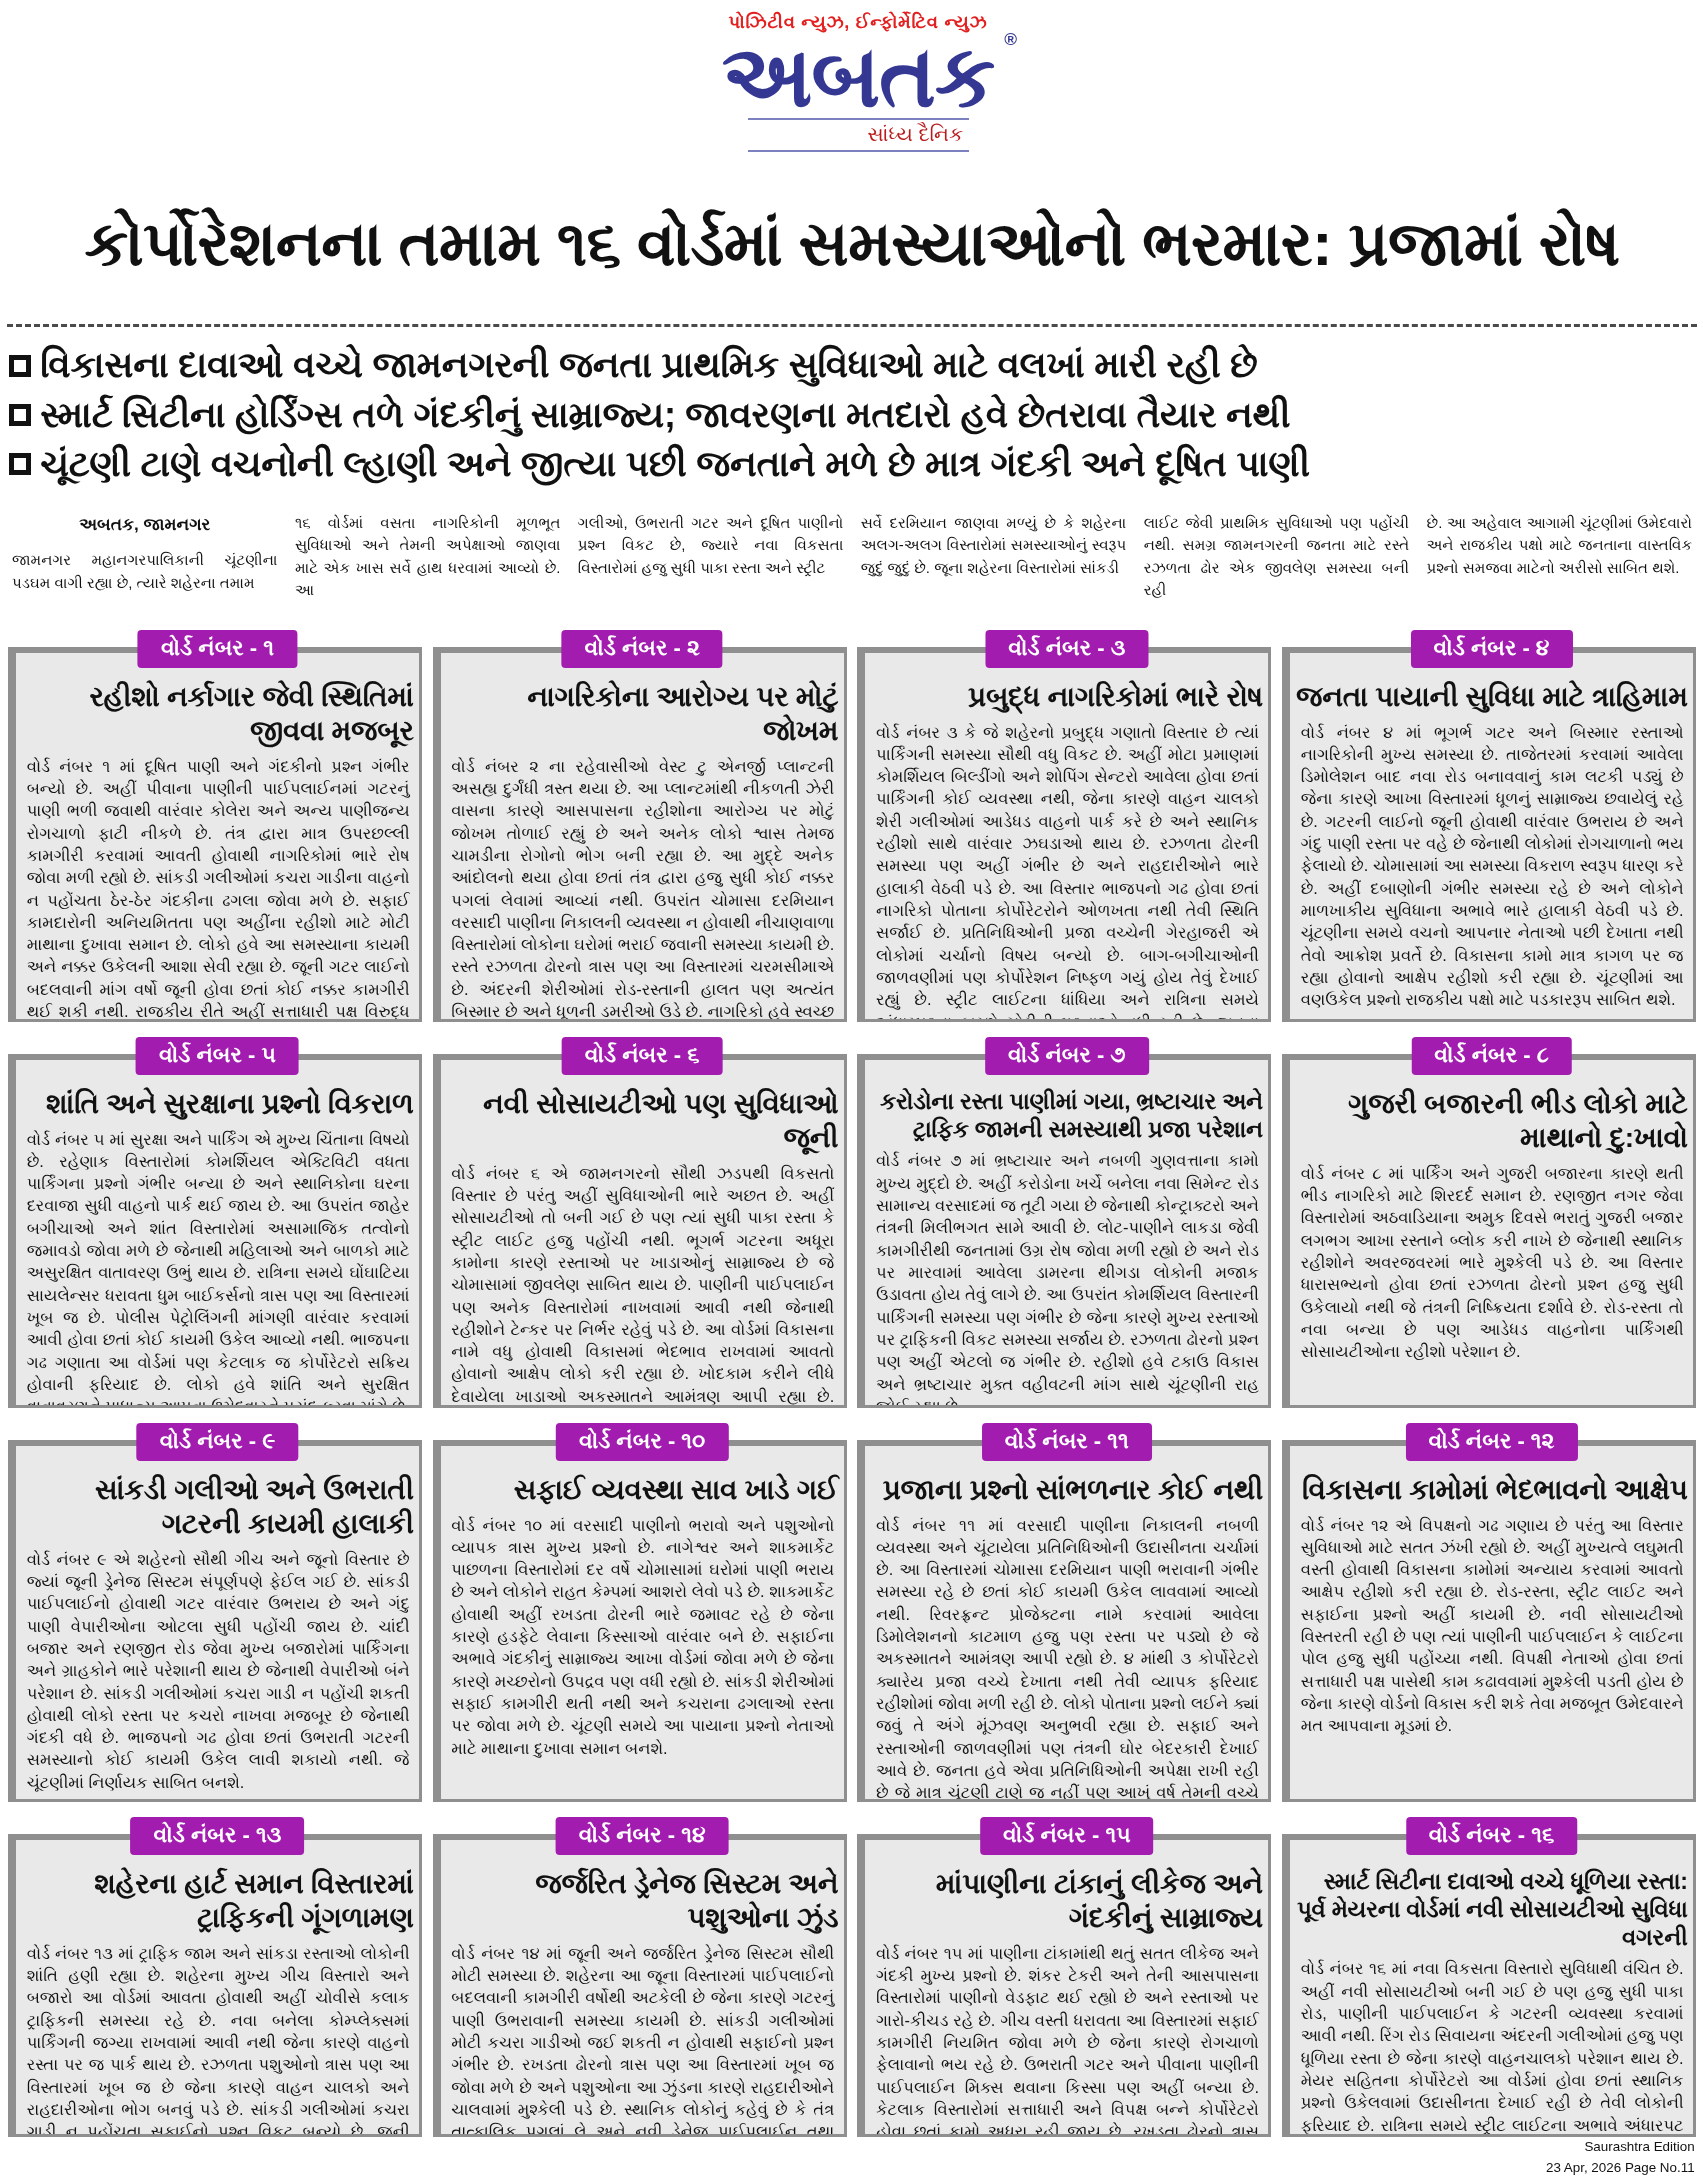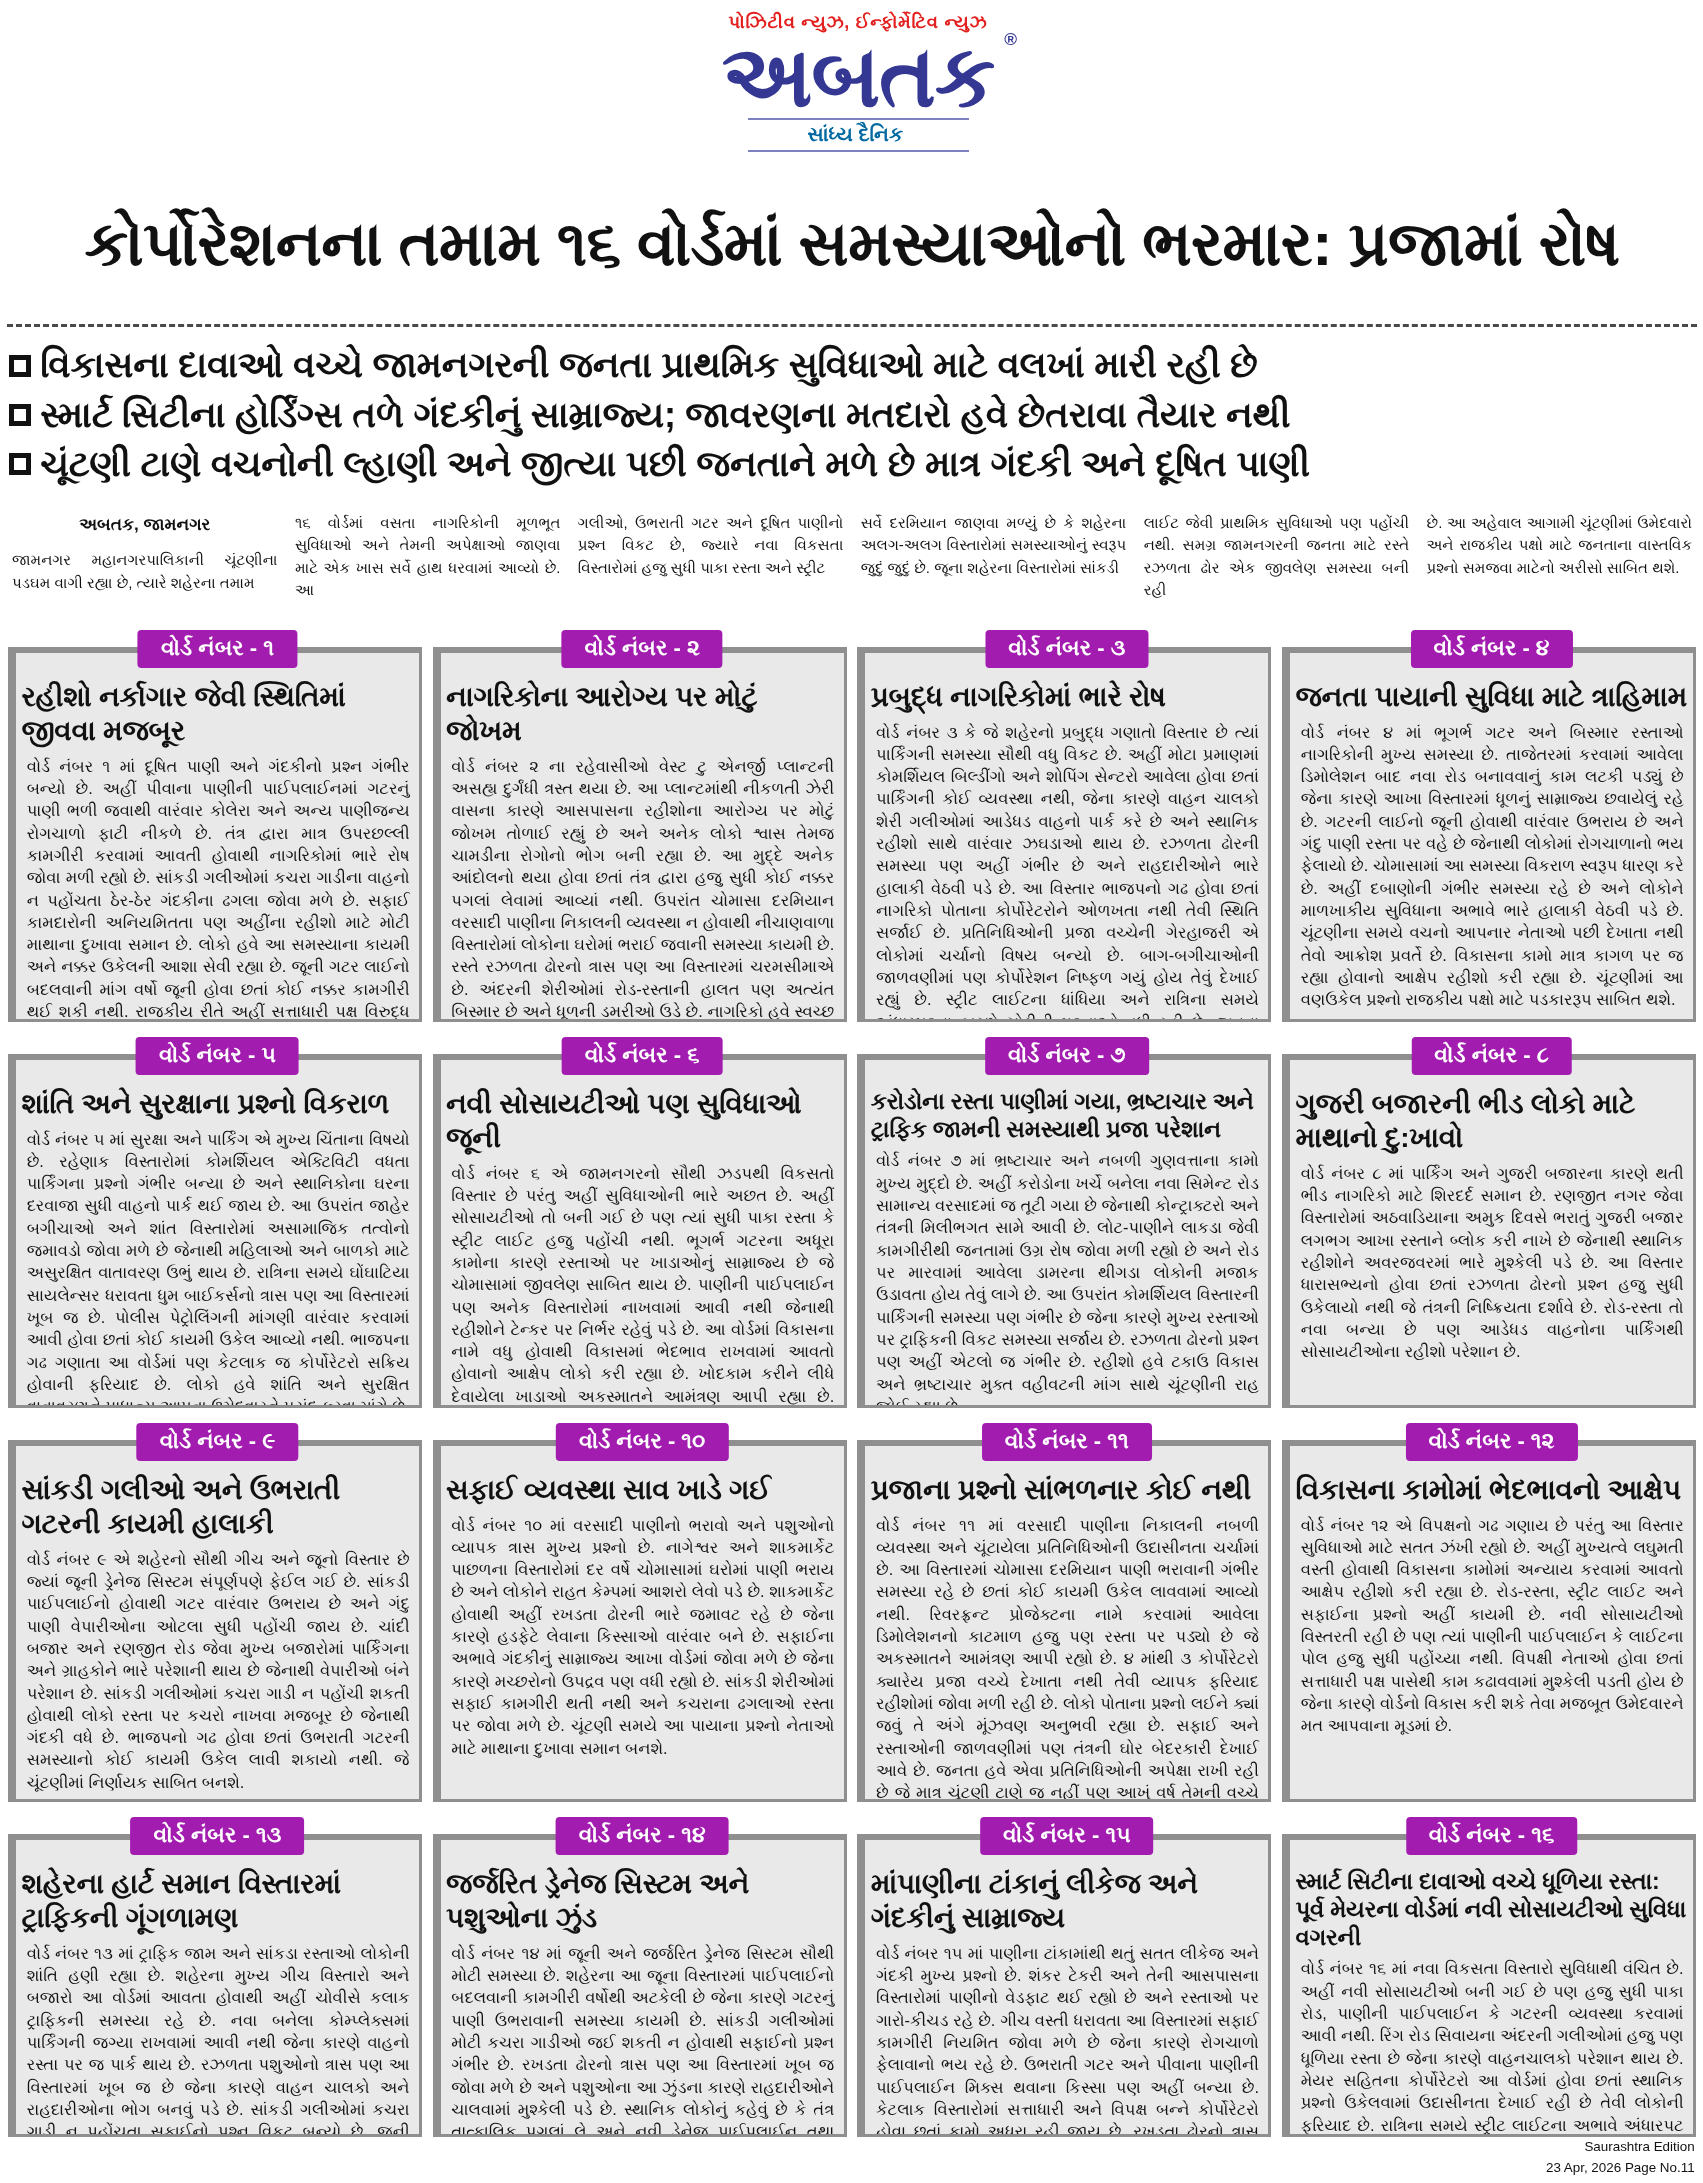--- a/index.html
+++ b/index.html
@@ -8,21 +8,21 @@
     font-family:"Liberation Sans","DejaVu Sans",sans-serif;color:#111;
     overflow:hidden;
   }
   
   .masthead{ text-align:center; padding-top:12px; position:relative;padding-left:12px;}
   .tagline{ color:#e3201f; font-weight:bold; font-size:18px; letter-spacing:0.7px;}
   .logo-row{ position:relative; display:inline-block; }
   .logo{ color:#343893; font-size:86px; font-weight:900; letter-spacing:-1.3px; line-height:1.02; font-family:"DejaVu Sans","Liberation Sans",sans-serif;}
   .reg{ position:absolute; top:-4px; right:-23px; color:#343893; font-size:17.4px; font-weight:bold;}
   .subtitle-wrap{ width:221px; margin:-2.7px auto 0 auto; border-top:2px solid #7d81c0; border-bottom:2px solid #7d81c0; padding:2.7px 0 4px 0;}
-  .subtitle{ font-weight:bold; font-size:20px; color:#0369a1; padding-right:5.4px;}
+  .subtitle{ font-weight:normal; font-size:20px; color:#b91c1c; text-align:right; padding-right:5.4px;}
   
   .headline{ text-align:center; font-size:62px; font-weight:900; letter-spacing:-0.7px; line-height:1.05; padding:17.4px 4px 6.7px 4px; font-stretch:condensed;}
   .dashline{ border-top:3.4px dashed #4a4a4a; margin:17.4px 6.7px 5.4px 6.7px; height:0;}
   
   .bullets{ padding:5.4px 9.4px 2.7px 9.4px;}
   .bullet{ display:flex; align-items:flex-start; margin:6.7px 0; }
   .sq{ flex:0 0 auto; width:11.4px; height:11.4px; border:5.4px solid #111; background:#fff; margin:10.7px 9.4px 0 0;}
   .bullet-text{ font-size:36px; font-weight:900; line-height:1.18; letter-spacing:-0.3px;}
   
   .intro{ display:flex; gap:17.4px; padding:17.4px 12px 6.7px 12px;}
@@ -36,21 +36,21 @@
     padding:38px 8px 0 8px;
   }
   .ward{ position:relative; background:#e9e9e9;
     border:3.4px solid #8f8f8f; border-left-width:8.7px; border-top-width:6.7px;
   }
   .tab{ position:absolute; top:-23px; left:50%; transform:translateX(-50%);
     background:#a21caf; color:#fff; font-weight:bold; font-size:22px;
     padding:5.4px 23px 6.7px 23px; white-space:nowrap; border-radius:4px; z-index:2;
   }
   .ward-inner{ height:100%; overflow:hidden; display:flex; flex-direction:column;}
-  .ward-title{ text-align:left; font-weight:900; font-size:28px; line-height:1.22; margin:27px 5.4px 6.7px 5.4px; letter-spacing:-0.3px;}
+  .ward-title{ text-align:right; font-weight:900; font-size:28px; line-height:1.22; margin:27px 5.4px 6.7px 5.4px; letter-spacing:-0.3px;}
   .ward.small-title .ward-title{ font-size:23px; }
   .ward-body{ font-size:16.4px; line-height:1.36; text-align:justify; padding:0 9.4px 6.7px 10.7px;}
   
   .footer{ position:absolute; right:9.4px; bottom:5.4px; text-align:right; font-size:13.4px; line-height:1.5; color:#111;}
 </style>
 </head>
 <body>
 
 <header class="masthead">
   <div class="tagline">પોઝિટીવ ન્યુઝ, ઈન્ફોર્મેટિવ ન્યુઝ</div>

